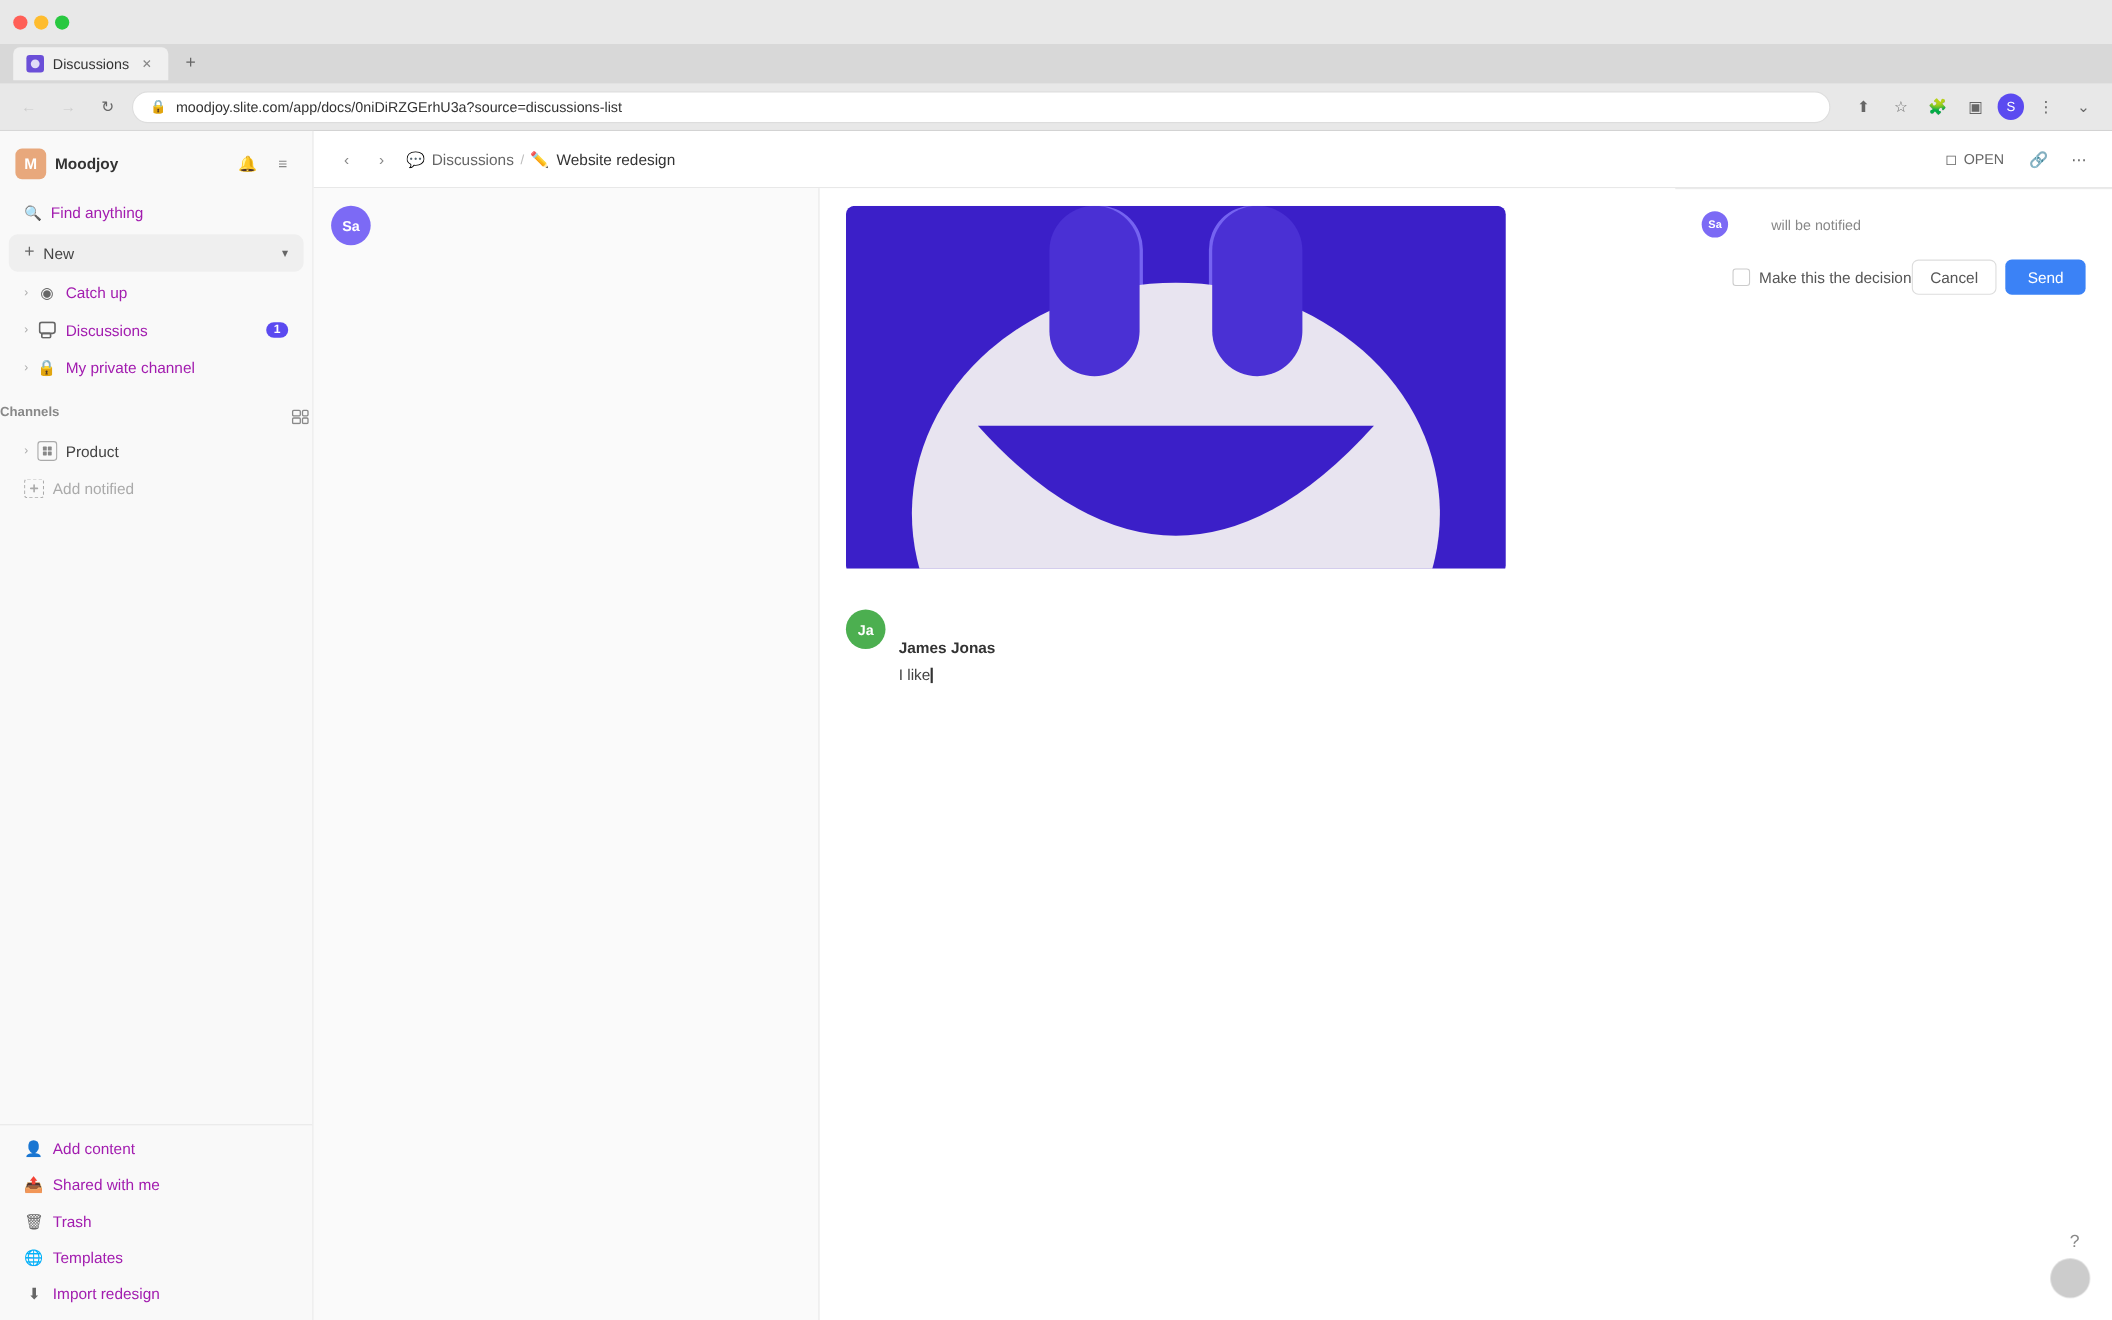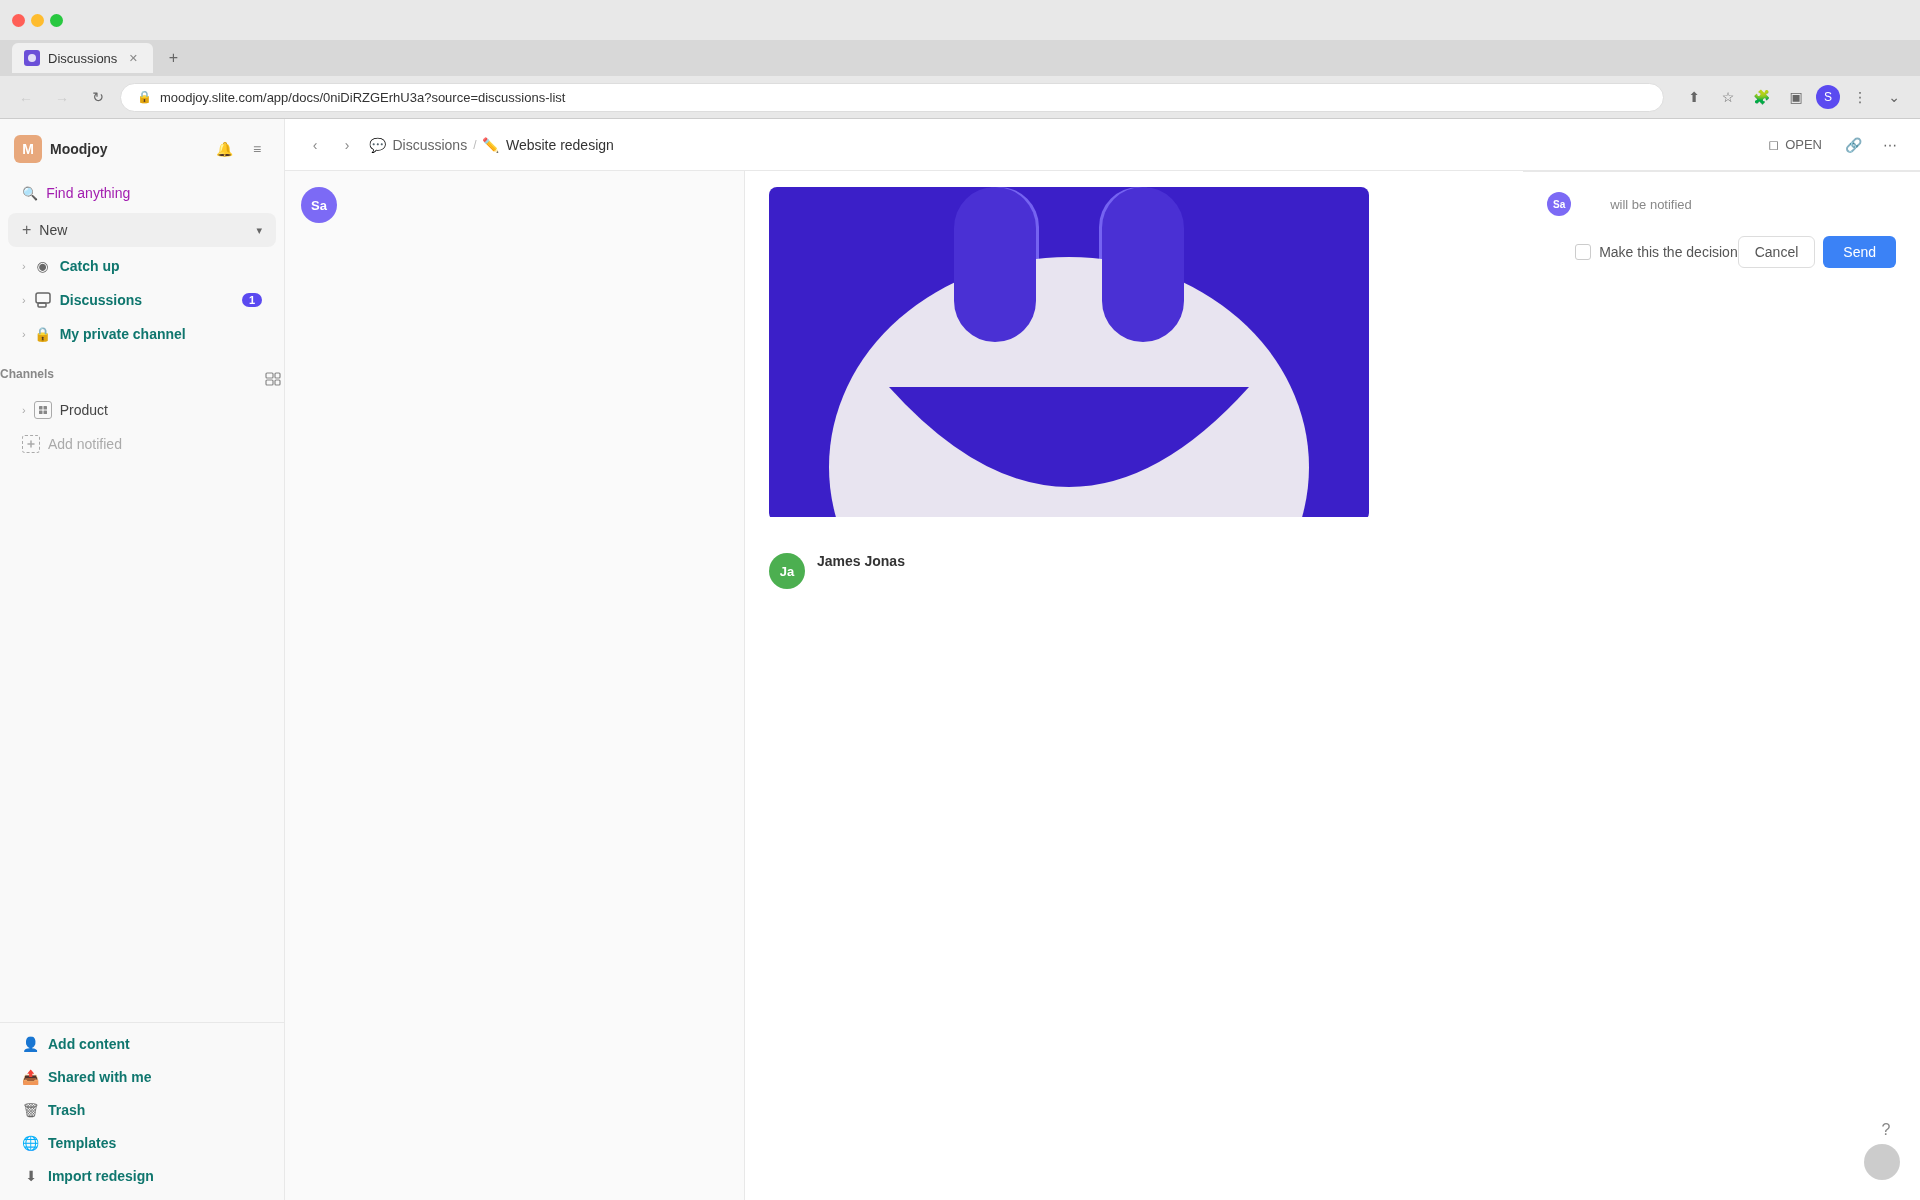--- a/index.html
+++ b/index.html
@@ -42,21 +42,21 @@
     .search-icon { color: #888; font-size: 13px; }
     .search-text { font-size: 14px; color: #a21caf; }
 
     .new-btn { display: flex; align-items: center; gap: 8px; padding: 8px 14px; margin: 2px 8px; border-radius: 8px; cursor: pointer; background: #efefef; }
     .new-btn-text { font-size: 14px; color: #444; flex: 1; }
     .new-btn-plus { color: #666; font-size: 16px; }
     .new-btn-chevron { color: #666; font-size: 11px; }
 
     .nav-item { display: flex; align-items: center; gap: 8px; padding: 7px 14px; margin: 1px 8px; border-radius: 8px; cursor: pointer; }
     .nav-item-icon { width: 18px; height: 18px; display: flex; align-items: center; justify-content: center; color: #666; font-size: 14px; flex-shrink: 0; }
-    .nav-item-label { font-size: 14px; color: #0f766e; flex: 1; font-weight: bold; }
+    .nav-item-label { font-size: 14px; color: #a21caf; flex: 1; }
     .nav-item-badge { background: #5b4af0; color: white; border-radius: 10px; padding: 1px 7px; font-size: 11px; font-weight: 600; }
     .nav-item-chevron { color: #aaa; font-size: 11px; }
 
     .section-header { display: flex; padding: 8px 0 4px; margin-top: 8px; }
     .section-title { font-size: 12px; font-weight: 600; color: #888; text-transform: none; flex: 1; }
     .section-add-btn { width: 22px; height: 22px; display: flex; align-items: center; justify-content: center; border-radius: 4px; cursor: pointer; color: #888; font-size: 14px; }
 
     .channel-item { display: flex; align-items: center; gap: 8px; padding: 7px 14px; margin: 1px 8px; border-radius: 8px; cursor: pointer; }
     .channel-icon { width: 18px; height: 18px; display: flex; align-items: center; justify-content: center; color: #666; font-size: 12px; flex-shrink: 0; border: 1.5px solid #aaa; border-radius: 3px; }
     .channel-label { font-size: 14px; color: #444; flex: 1; }
@@ -98,21 +98,21 @@
     .message-avatar { width: 36px; height: 36px; border-radius: 50%; display: flex; align-items: center; justify-content: center; font-size: 13px; font-weight: 600; color: white; flex-shrink: 0; }
     .avatar-sa { background: #7c6af5; }
     .avatar-ja { background: #4caf50; }
 
     .hero-image { width: 600px; border-radius: 8px; overflow: hidden; }
     .hero-svg { width: 100%; }
 
     
     .comment-message { display: flex; align-items: flex-start; gap: 12px; padding: 16px 0; }
     .comment-body { flex: 1; }
-    .comment-author { font-size: 14px; font-weight: 600; color: #333; margin-bottom: 6px; }
+    .comment-author { font-size: 14px; font-weight: 600; color: #333; margin-bottom: 6px; margin-top: 27px; }
     .comment-text { font-size: 14px; color: #444; line-height: 1.5; }
     .cursor { display: inline-block; width: 2px; height: 14px; background: #333; vertical-align: text-bottom; }
 
     
     .reply-area { border-top: 1px solid #e8e8e8; padding: 12px 24px; }
     .notification-bar { display: flex; align-items: center; gap: 8px; padding: 8px 0; }
     .notif-avatar { width: 24px; height: 24px; border-radius: 50%; background: #7c6af5; display: flex; align-items: center; justify-content: center; font-size: 10px; font-weight: 600; color: white; }
     .notif-text { font-size: 13px; color: #888; margin-left: 31px; }
     .reply-footer { display: flex; align-items: center; justify-content: space-between; padding-top: 12px; }
     .decision-checkbox { display: flex; align-items: center; gap: 8px; cursor: pointer; margin-left: 28px; }
@@ -341,20 +341,23 @@
               </svg>
             </div>
           </div>
 
           <div class="comment-message">
             <div class="message-avatar avatar-ja">
               <span>Ja</span>
             </div>
             <div class="comment-body">
               <div class="comment-author">James Jonas</div>
+              <div class="comment-text">
+                <span>I like</span><span class="cursor"></span>
+              </div>
             </div>
           </div>
 
         </div>
 
         <div class="reply-area">
           <div class="notification-bar">
             <div class="notif-avatar">
               <span>Sa</span>
             </div>

